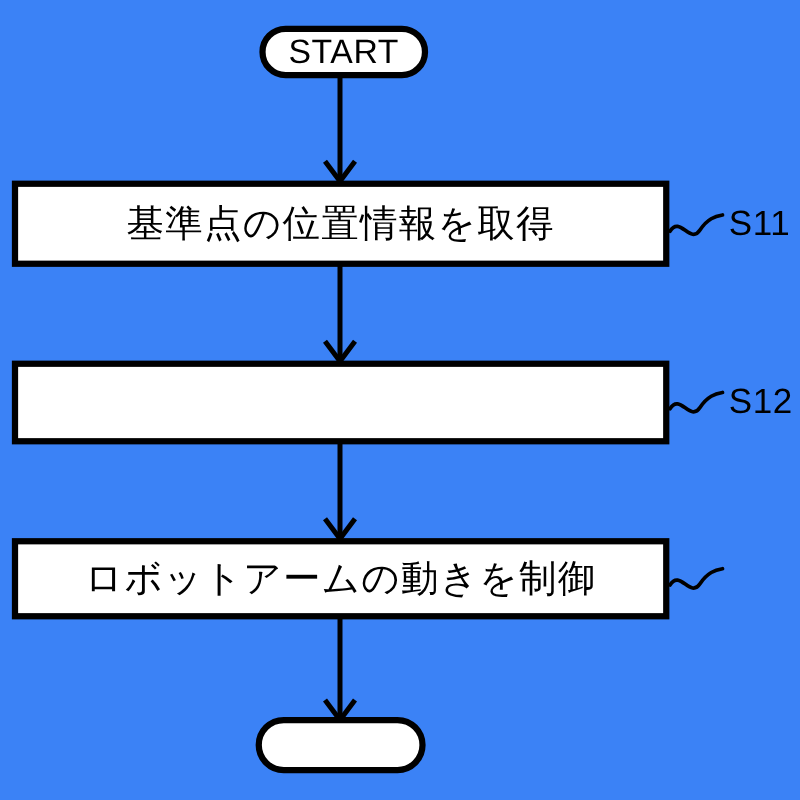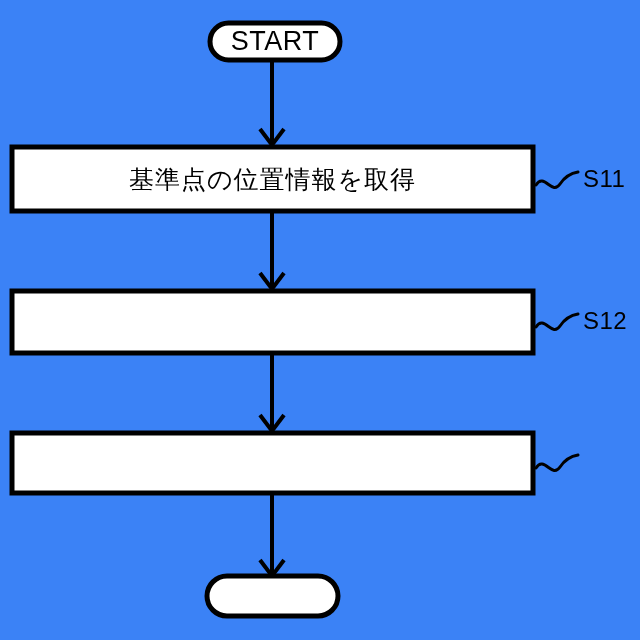--- a/index.html
+++ b/index.html
@@ -32,26 +32,26 @@
     color: #000000;
     white-space: nowrap;
     pointer-events: none;
   }
   .terminator-label {
     font-size: 27px;
     letter-spacing: 0.5px;
     font-weight: 400;
   }
   .process-label {
-    font-size: 25px;
+    font-size: 30px;
     letter-spacing: 1px;
     font-weight: 500;
   }
   .step-label {
-    font-size: 24px;
+    font-size: 28px;
     font-weight: 400;
     letter-spacing: 0.5px;
     justify-content: flex-start;
     text-align: center;
   }
 </style>
 </head>
 <body>
 
 <div id="flowchart-canvas">
@@ -87,15 +87,16 @@
     <rect x="207" y="576" width="131" height="40" rx="20" ry="20" fill="#ffffff" stroke="#000000" stroke-width="5"></rect>
   </svg>
 
   <div class="node-label terminator-label" style="left:210px; top:23px; width:130px; height:37px;">START</div>
 
   <div class="node-label process-label" style="left:12px; top:147px; width:521px; height:64px;">基準点の位置情報を取得</div>
   <div class="node-label step-label" style="left:583px; top:153px; width:57px; height:52px;">S11</div>
 
   <div class="node-label step-label" style="left:583px; top:295px; width:57px; height:52px;">S12</div>
 
+  <div class="node-label process-label" style="left:12px; top:433px; width:521px; height:60px;">ロボットアームの動きを制御</div>
 
 
 </div>
 
 </body></html>

